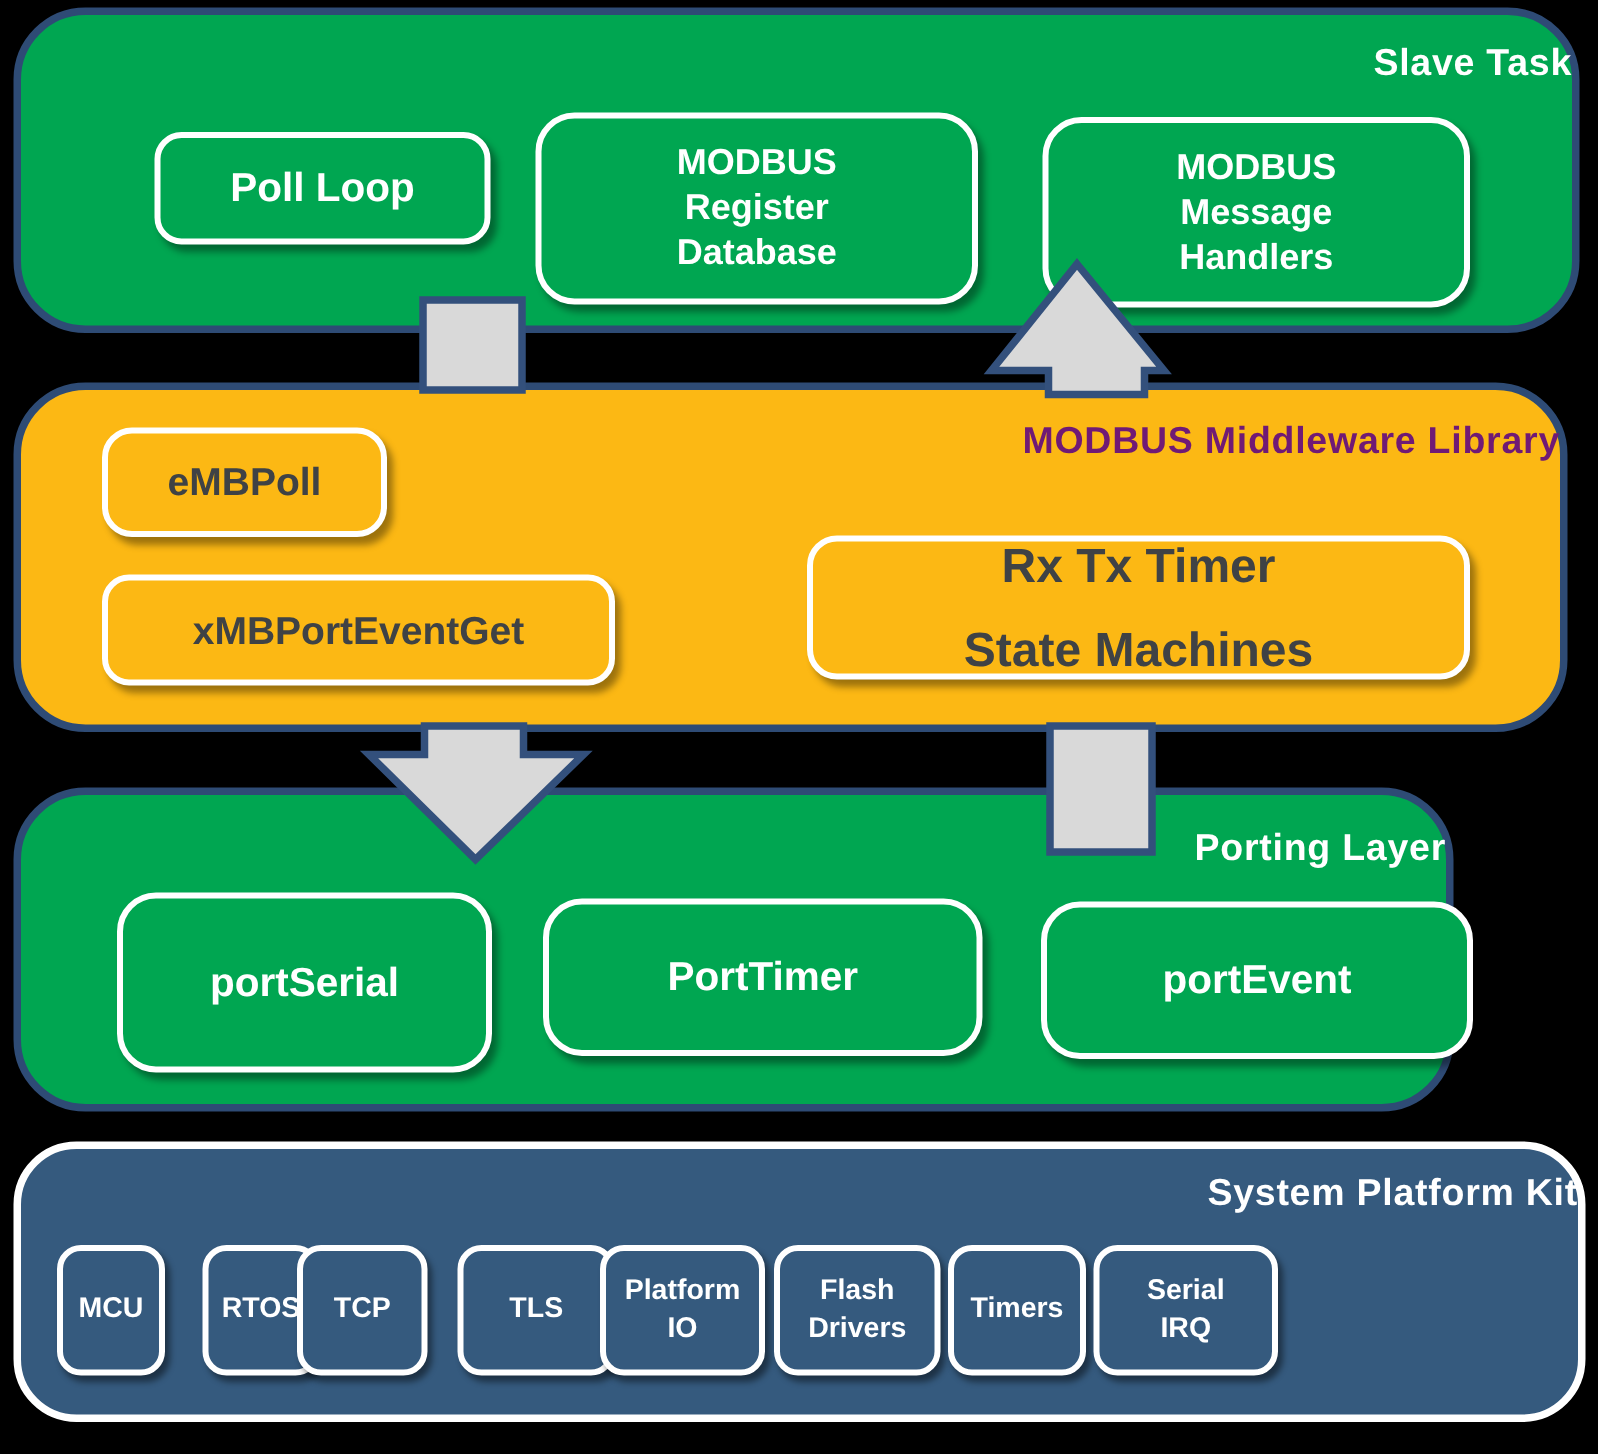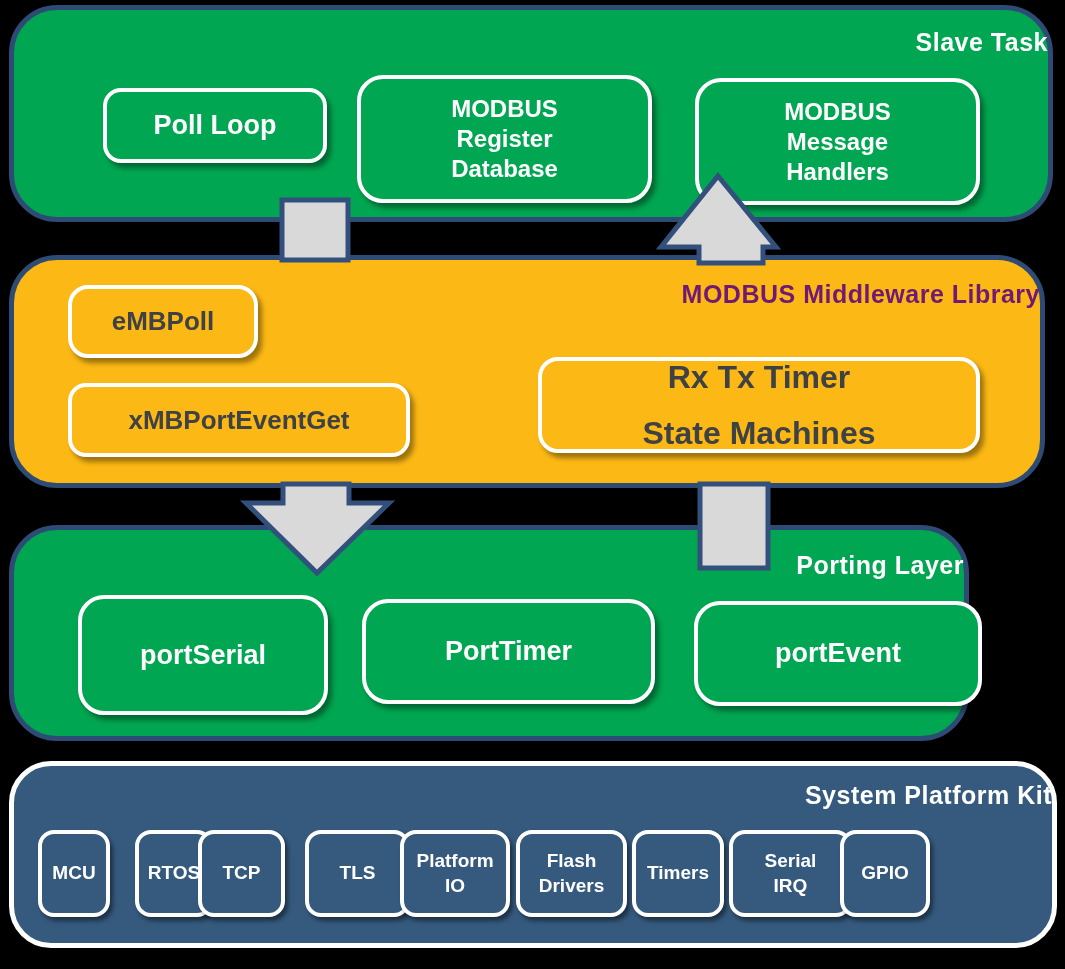--- a/index.html
+++ b/index.html
@@ -99,21 +99,20 @@
     <div class="sub navy-sub chip" id="chip-rtos">RTOS</div>
     <div class="sub navy-sub chip" id="chip-tcp">TCP</div>
     <div class="sub navy-sub chip" id="chip-tls">TLS</div>
     <div class="sub navy-sub chip" id="chip-platio">Platform
 IO</div>
     <div class="sub navy-sub chip" id="chip-flash">Flash
 Drivers</div>
     <div class="sub navy-sub chip" id="chip-timers">Timers</div>
     <div class="sub navy-sub chip" id="chip-serial">Serial
 IRQ</div>
-    <div class="sub navy-sub chip" id="chip-gpio">GPIO</div>
   </section>
 
   <svg id="overlay" viewBox="0 0 1065 969">
 
     <rect x="282" y="200" width="66" height="60" fill="#d9d9d9" stroke="#33507c" stroke-width="5"></rect>
 
     <polygon points="718,176 776,247 763,247 763,263 699,263 699,247 661,247" fill="#d9d9d9" stroke="#33507c" stroke-width="5" stroke-linejoin="miter"></polygon>
 
     <polygon points="283,484 349,484 349,503 389,503 317,573 246,503 283,503" fill="#d9d9d9" stroke="#33507c" stroke-width="5" stroke-linejoin="miter"></polygon>
 

